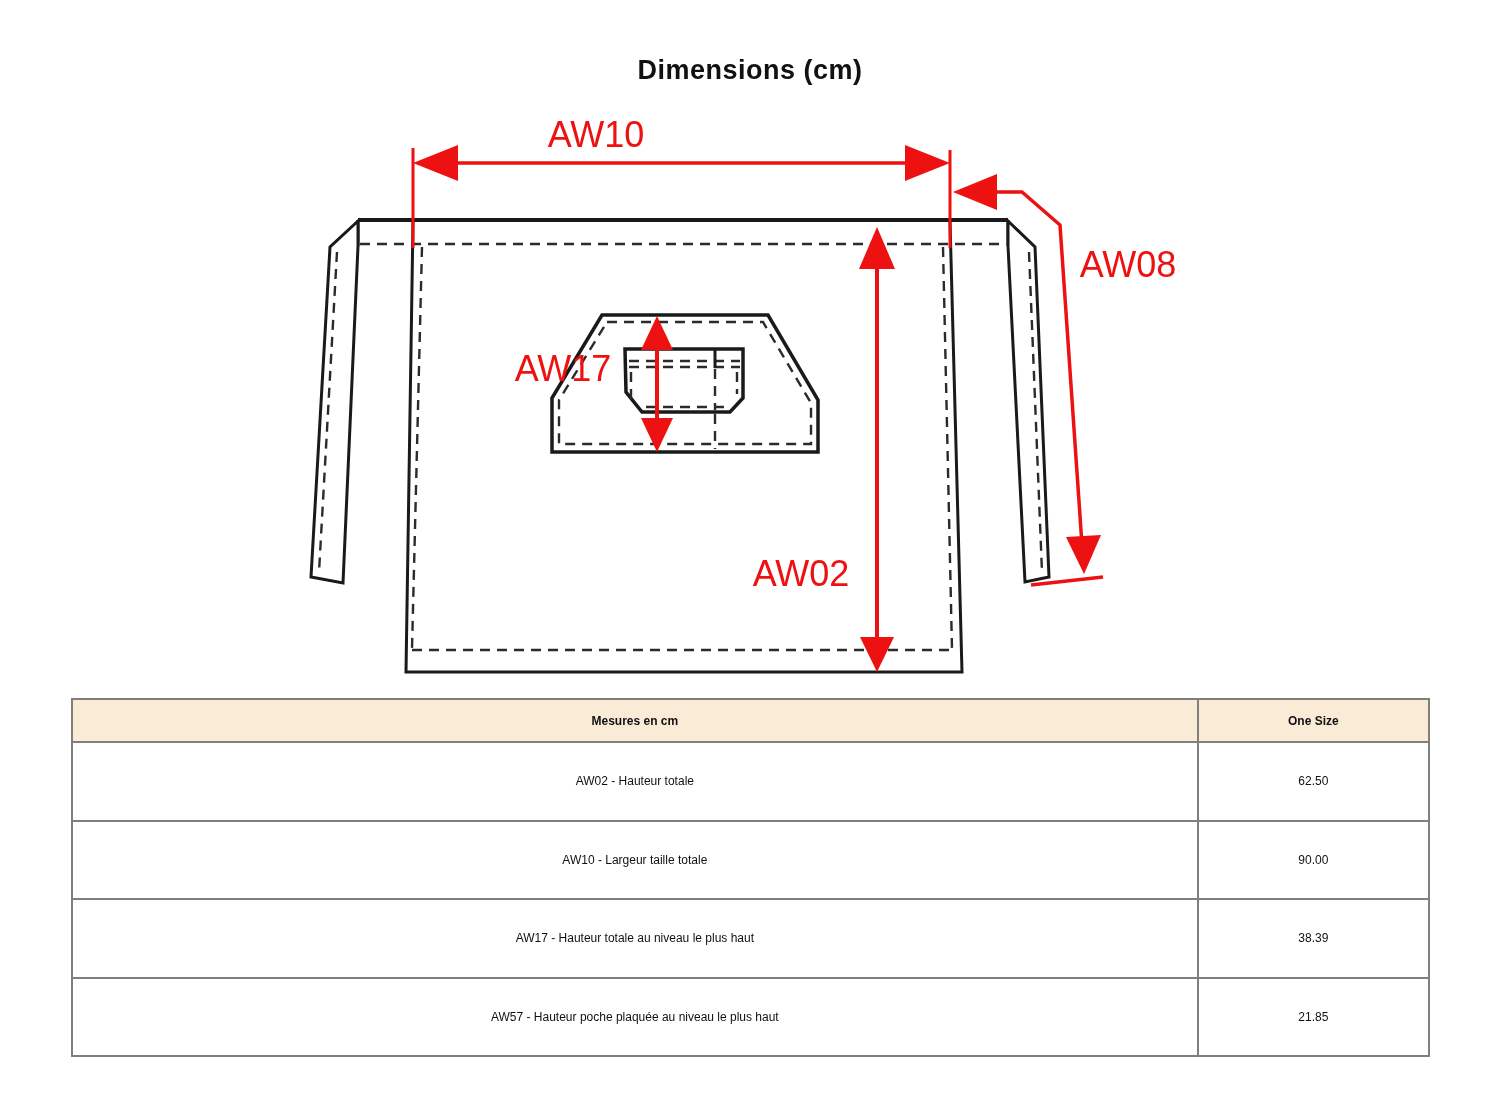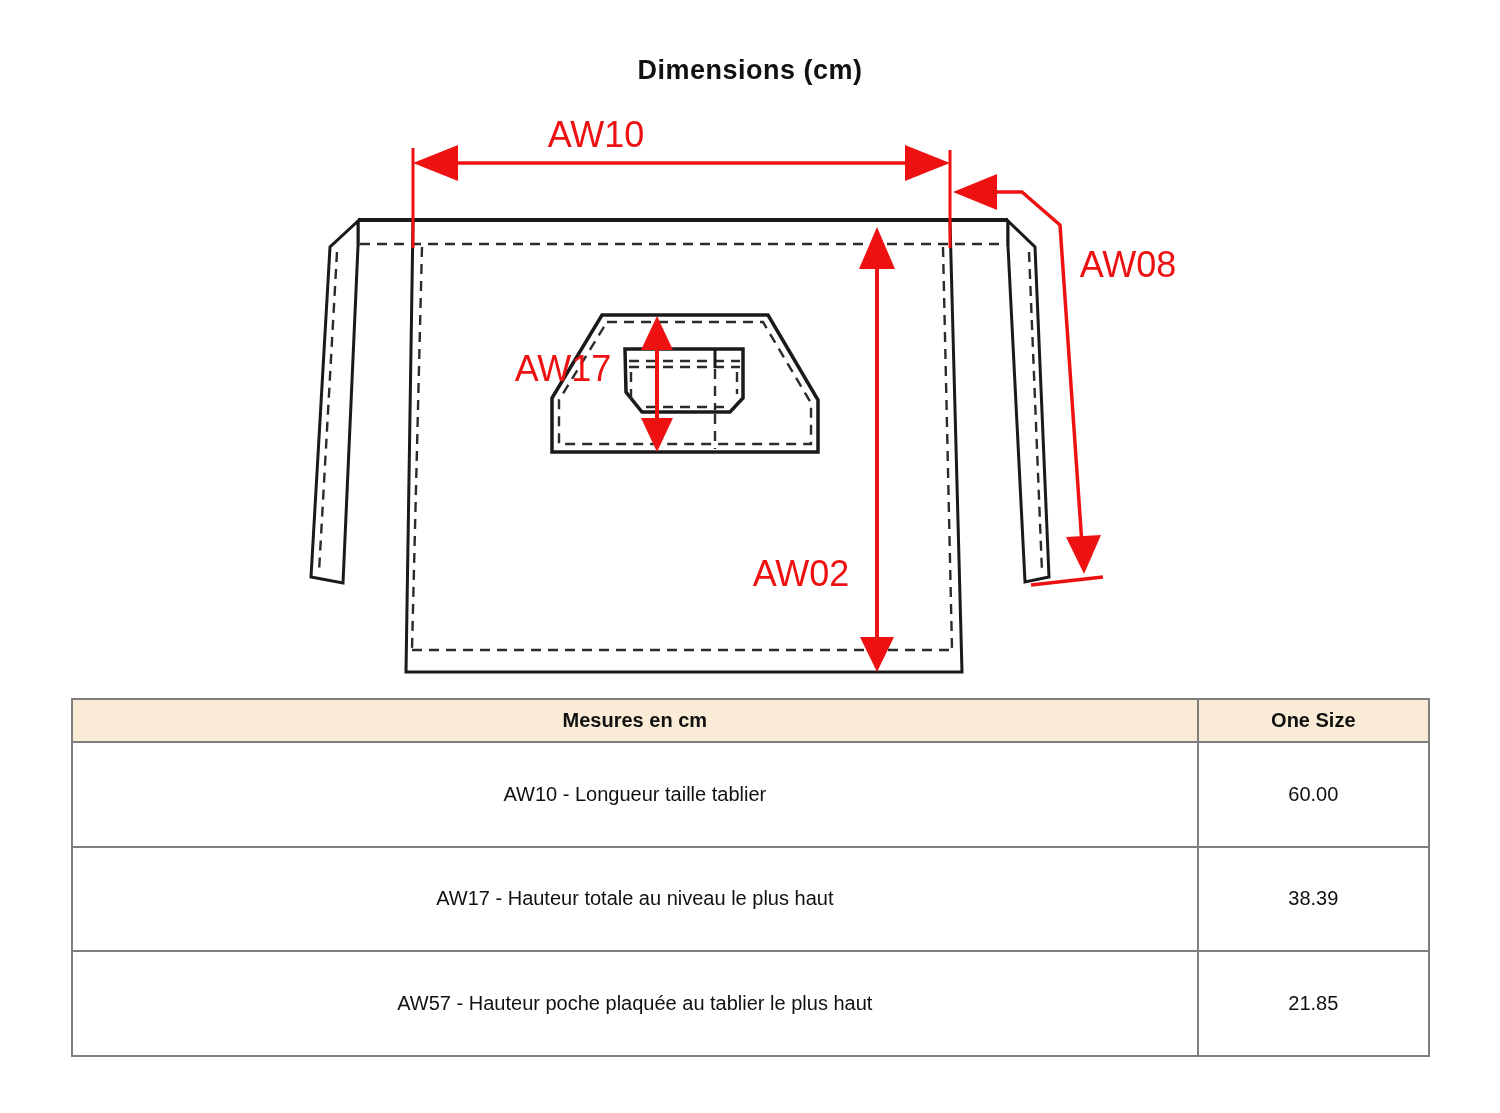--- a/index.html
+++ b/index.html
@@ -17,21 +17,21 @@
          font-size:36px;font-weight:400;}
   .black-line{stroke:var(--line-black);fill:none;}
   .black-shape{stroke:var(--line-black);fill:#ffffff;}
   .dash{stroke:#2b2b2b;fill:none;stroke-width:2.4;stroke-dasharray:10 7;}
   .red-line{stroke:var(--dim-red);fill:none;}
   .red-fill{fill:var(--dim-red);stroke:none;}
 
   table.spec{position:absolute;left:71px;top:698px;width:1359px;height:359px;
          border-collapse:collapse;table-layout:fixed;background:#fff;}
   table.spec td,table.spec th{border:2px solid #7f7f7f;text-align:center;
-         font-size:20px;color:#111;padding:0;}
+         font-size:12px;color:#111;padding:0;}
   table.spec{border:2px solid #555;}
   table.spec th{background:var(--header-bg);font-weight:bold;height:41px;}
   table.spec td{height:43px;font-weight:400;}
   .col-measure{width:1124px;}
   .col-size{width:231px;}
 </style>
 </head>
 <body>
 
 <div class="page">
@@ -116,27 +116,31 @@
         <col class="col-size">
       </colgroup>
     <thead>
       <tr>
         <th>Mesures en cm</th>
         <th>One Size</th>
       </tr>
     </thead>
     <tbody>
       <tr>
-        <td>AW10 - Longueur taille tablier</td>
-        <td>60.00</td>
+        <td>AW02 - Hauteur totale</td>
+        <td>62.50</td>
+      </tr>
+      <tr>
+        <td>AW10 - Largeur taille totale</td>
+        <td>90.00</td>
       </tr>
       <tr>
         <td>AW17 - Hauteur totale au niveau le plus haut</td>
         <td>38.39</td>
       </tr>
       <tr>
-        <td>AW57 - Hauteur poche plaquée au tablier le plus haut</td>
+        <td>AW57 - Hauteur poche plaquée au niveau le plus haut</td>
         <td>21.85</td>
       </tr>
     </tbody>
   </table>
 
 </div>
 
 </body></html>

